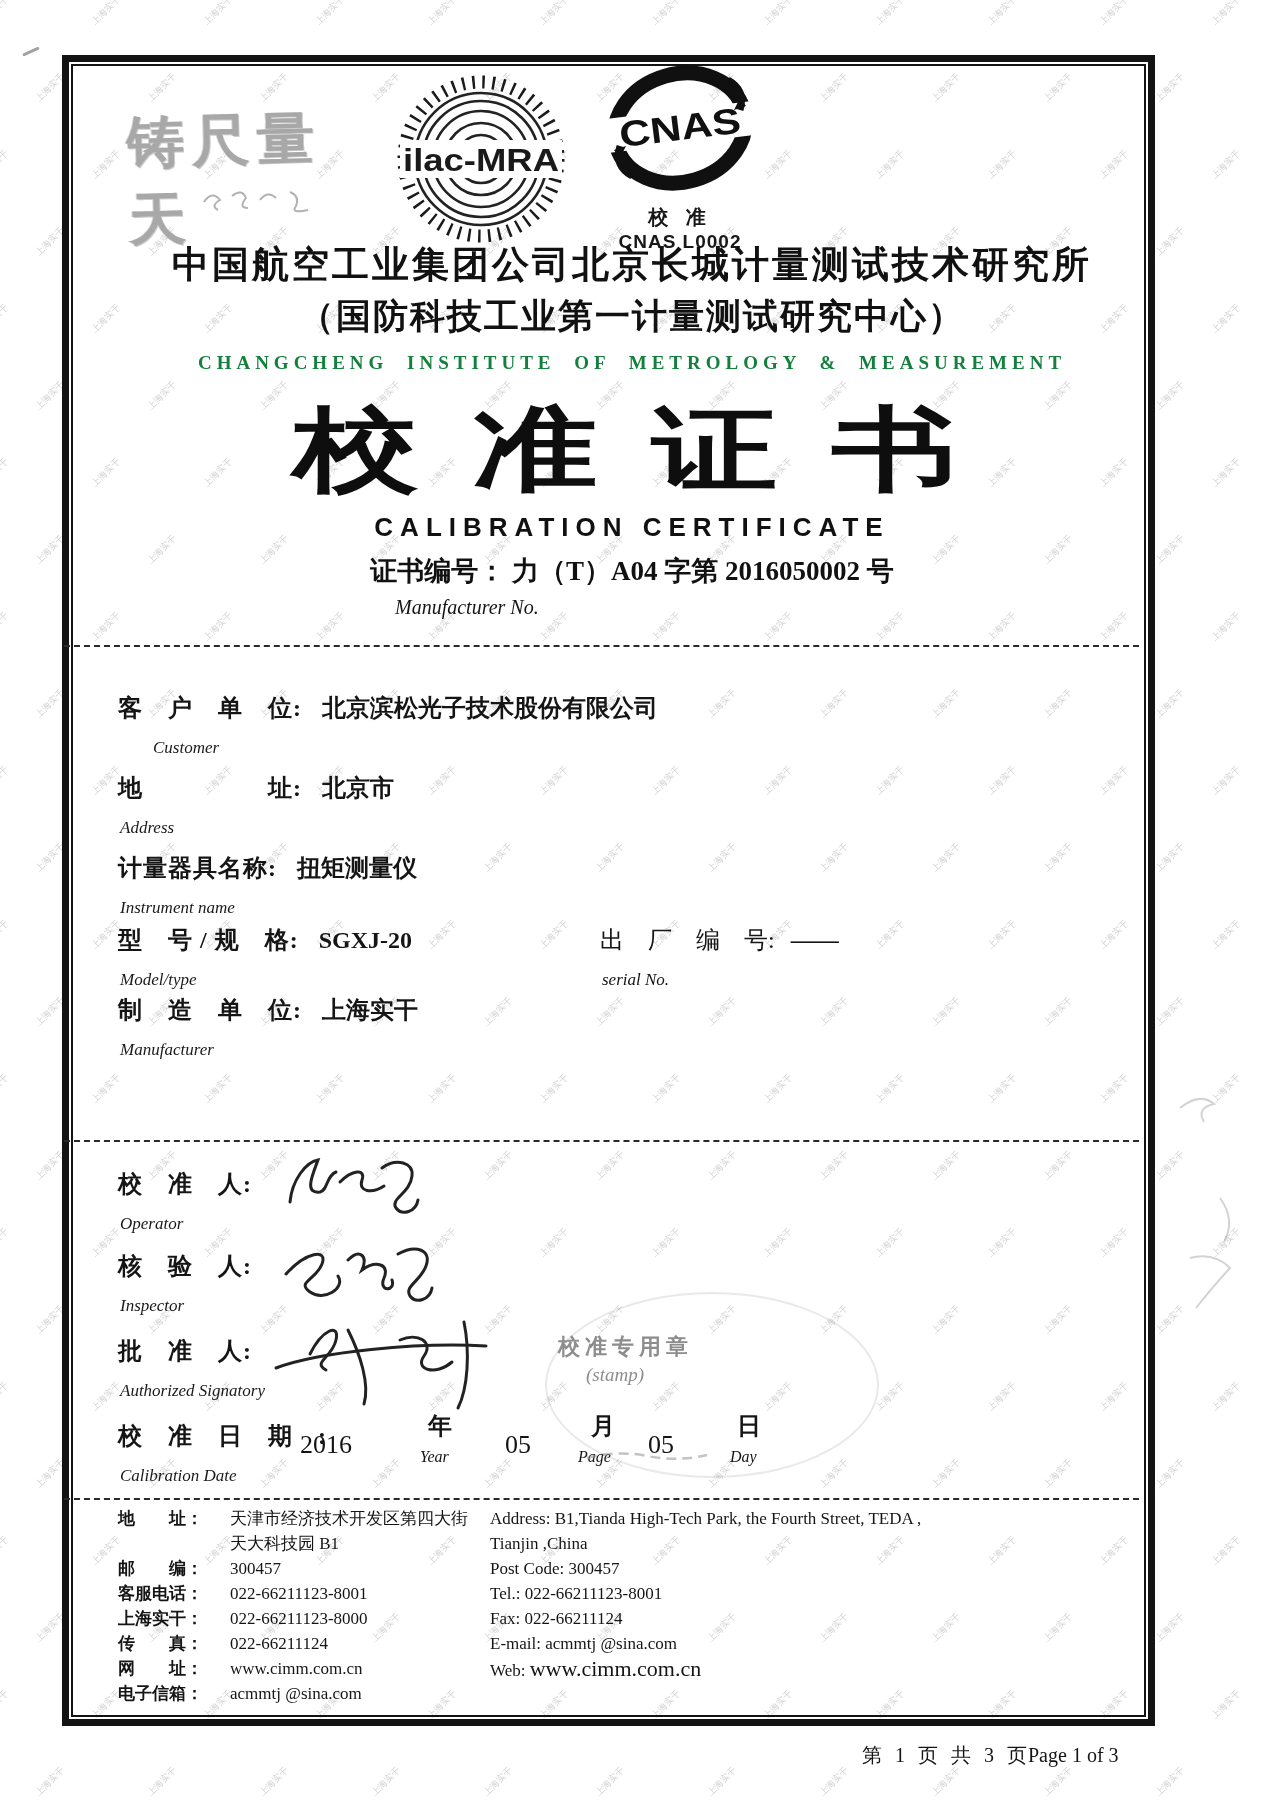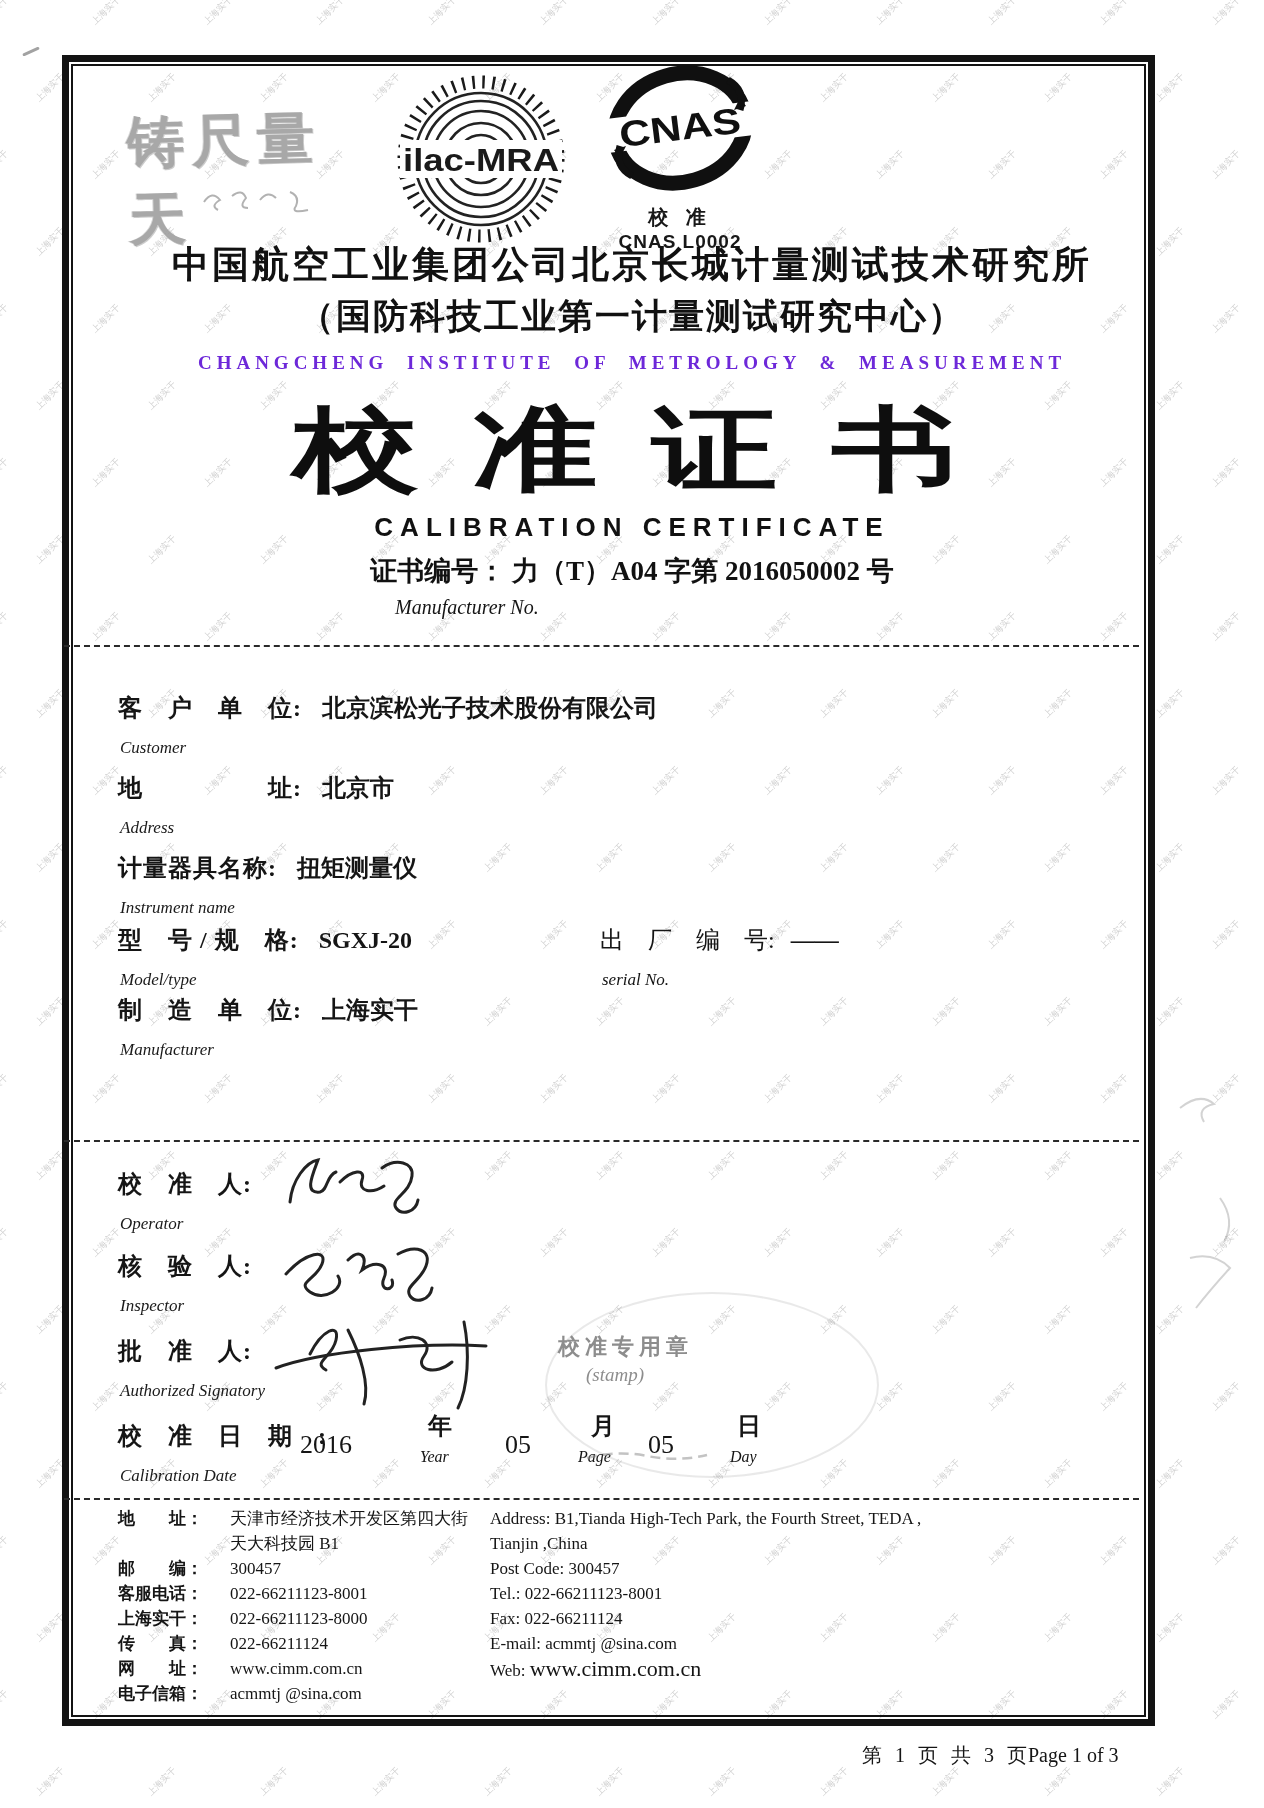--- a/index.html
+++ b/index.html
@@ -36,21 +36,21 @@
   .cnas-type{font-size:20px; font-weight:600; letter-spacing:6px; color:#181818;
              font-family:"Liberation Sans", sans-serif; margin-top:0px;}
   .cnas-code{font-size:19px; font-weight:600; color:#181818;
              font-family:"Liberation Sans", sans-serif; letter-spacing:1px;}
   
   .inst1{position:absolute; left:0; right:0; top:240px; text-align:center;
          font-size:37px; font-weight:700; letter-spacing:3px; color:#111;}
   .inst2{position:absolute; left:0; right:0; top:293px; text-align:center;
          font-size:35px; font-weight:700; letter-spacing:2px; color:#111;}
   .inst3{position:absolute; left:0; right:0; top:352px; text-align:center;
-         font-size:19px; font-weight:700; letter-spacing:5px; word-spacing:9px; color:#6d28d9;}
+         font-size:19px; font-weight:700; letter-spacing:5px; word-spacing:9px; color:#15803d;}
   .title-cn{position:absolute; left:0; right:0; top:388px; text-align:center;}
   .title-cn span{display:inline-block; transform:scaleX(1.36);
          font-size:92px; font-weight:900; letter-spacing:40px; margin-right:-40px; color:#0e0e0e;}
   .title-en{position:absolute; left:0; right:0; top:512px; text-align:center;
          font-size:26px; font-weight:600; letter-spacing:7px; color:#111;
          font-family:"Liberation Sans", sans-serif;}
   .cert-line{position:absolute; left:0; right:0; top:553px; text-align:center;
          font-size:27px; font-weight:600; color:#111;}
   .cert-sub{position:absolute; left:395px; top:596px; font-size:20px; font-style:italic;}
   
@@ -430,21 +430,21 @@
       <span>力（T）A04 字第 2016050002 号</span>
     </div>
     <div class="cert-sub">Manufacturer No.</div>
 
     <div class="dash" style="top:645px;"></div>
 
     <div class="row" style="top:692px;">
       <span class="lbl">客　户　单　位:</span>
       <span class="val">北京滨松光子技术股份有限公司</span>
     </div>
-    <div class="sub" style="top:738px;">Customer</div>
+    <div class="sub" style="top:738px;margin-left:33px;">Customer</div>
 
     <div class="row" style="top:772px;">
       <span class="lbl">地　　　　　址:</span>
       <span class="val">北京市</span>
     </div>
     <div class="sub" style="top:818px;">Address</div>
 
     <div class="row" style="top:852px;">
       <span class="lbl">计量器具名称:</span>
       <span class="val">扭矩测量仪</span>

